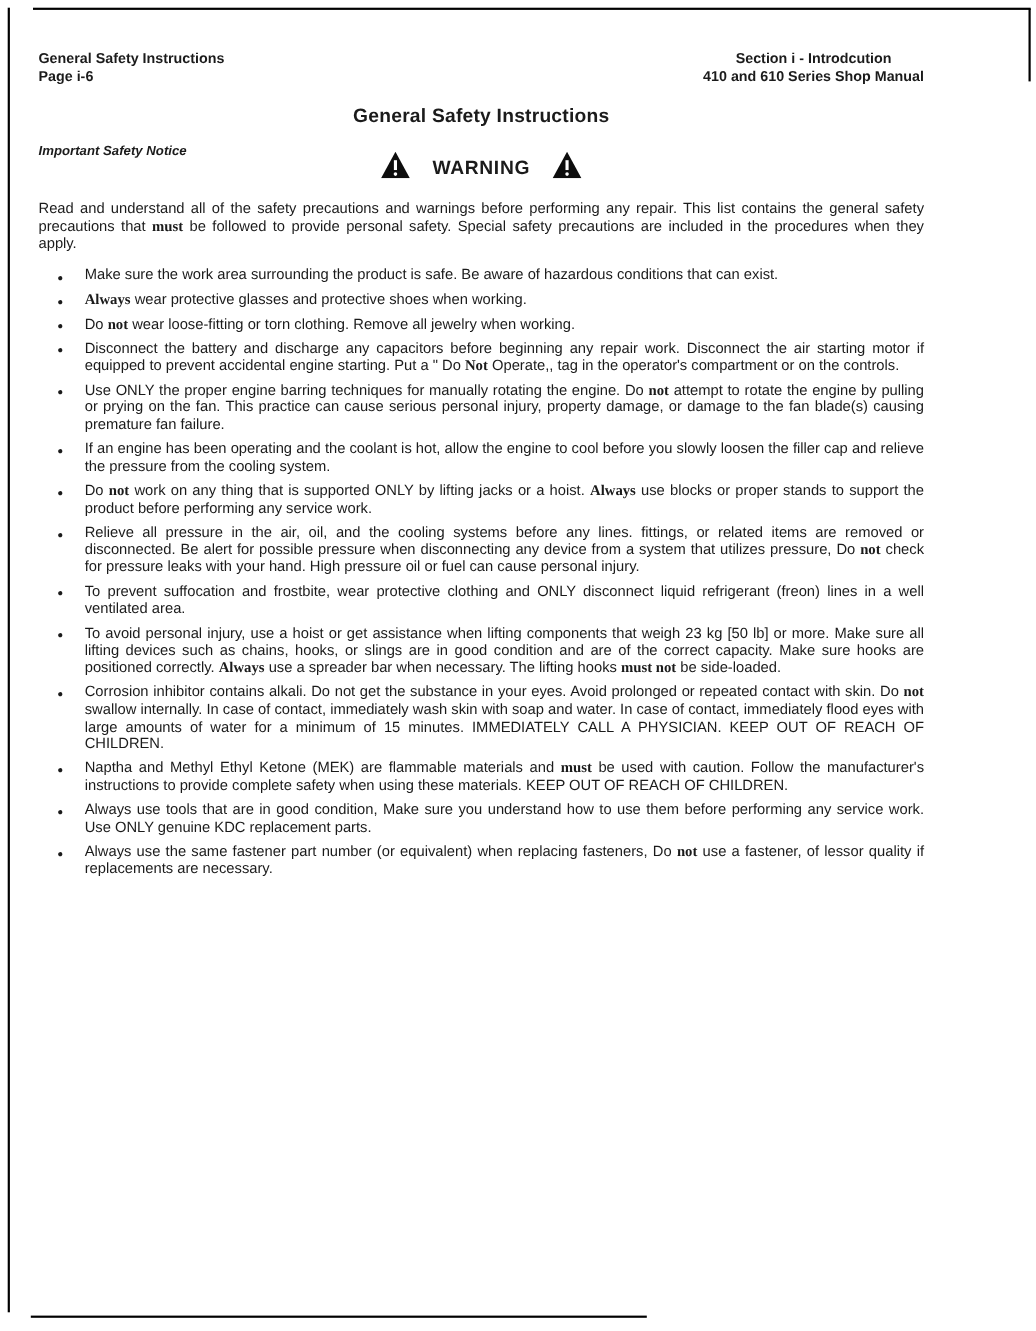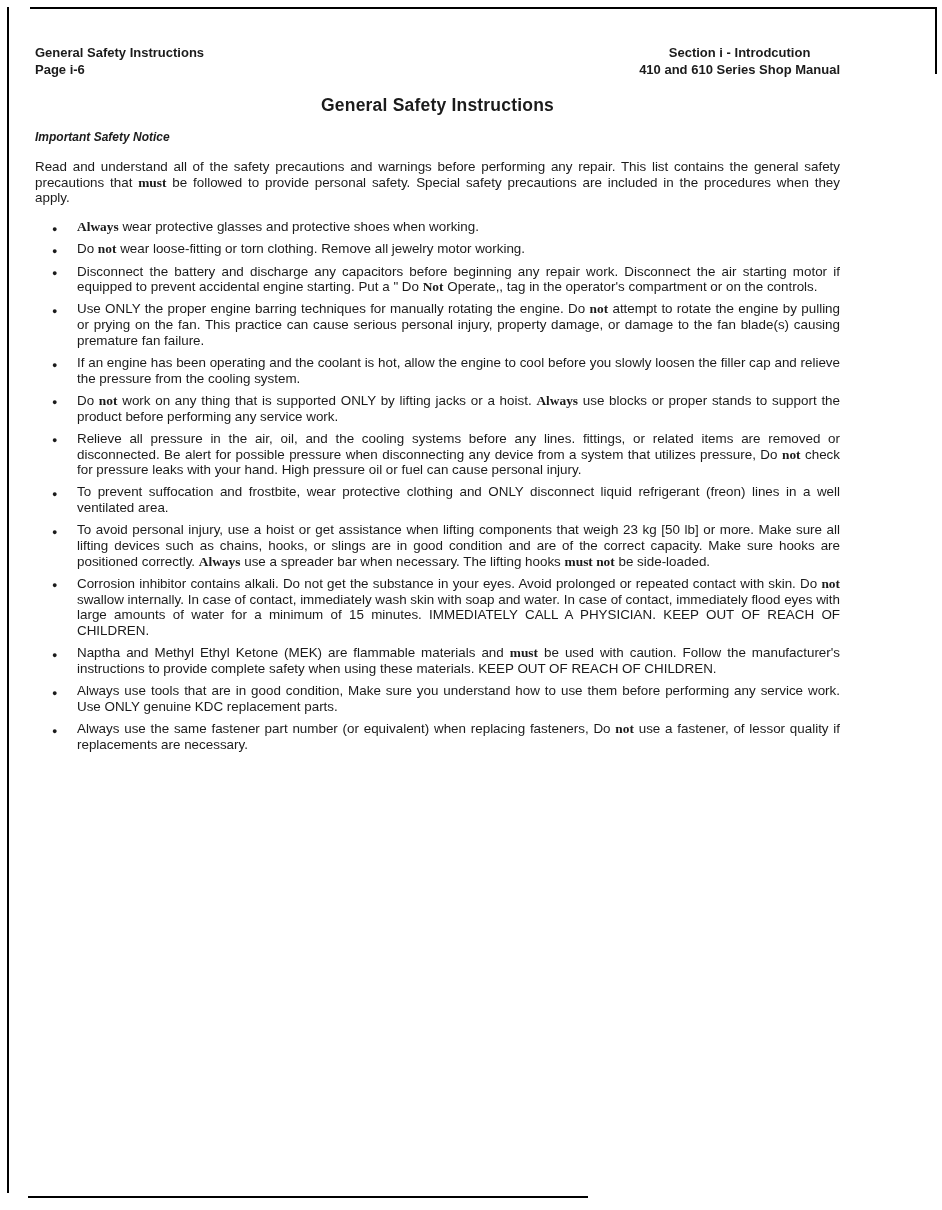--- a/index.html
+++ b/index.html
@@ -104,26 +104,44 @@
     <div class="header-right">
       <div>Section i - Introdcution</div>
       <div>410 and 610 Series Shop Manual</div>
     </div>
   </div>
 
   <h1 class="doc-title">General Safety Instructions</h1>
 
   <h2 class="notice-heading">Important Safety Notice</h2>
 
+  <div class="warning-row">
+    <span class="warning-icon">
+      <svg width="27" height="24" viewBox="0 0 24 22" aria-hidden="true">
+        <path d="M12 0 L24 22 L0 22 Z" fill="#0d0d0d"></path>
+        <rect x="10.7" y="7" width="2.6" height="8.2" fill="#ffffff"></rect>
+        <circle cx="12" cy="18.6" r="1.5" fill="#ffffff"></circle>
+      </svg>
+    </span>
+    <span class="warning-label">WARNING</span>
+    <span class="warning-icon">
+      <svg width="27" height="24" viewBox="0 0 24 22" aria-hidden="true">
+        <path d="M12 0 L24 22 L0 22 Z" fill="#0d0d0d"></path>
+        <rect x="10.7" y="7" width="2.6" height="8.2" fill="#ffffff"></rect>
+        <circle cx="12" cy="18.6" r="1.5" fill="#ffffff"></circle>
+      </svg>
+    </span>
+  </div>
 
   <p class="intro"><span>Read and understand all of the safety precautions and warnings before performing any repair. This list contains the general safety precautions that </span><span class="bold">must</span><span> be followed to provide personal safety. Special safety precautions are included in the procedures when they apply.</span></p>
 
   <ul class="bullet-list">
+      <li><span>Make sure the work area surrounding the product is safe. Be aware of hazardous conditions that can exist.</span></li>
       <li><span class="bold">Always</span><span> wear protective glasses and protective shoes when working.</span></li>
-      <li><span>Do </span><span class="bold">not</span><span> wear loose-fitting or torn clothing. Remove all jewelry motor working.</span></li>
+      <li><span>Do </span><span class="bold">not</span><span> wear loose-fitting or torn clothing. Remove all jewelry when working.</span></li>
       <li><span>Disconnect the battery and discharge any capacitors before beginning any repair work. Disconnect the air starting motor if equipped to prevent accidental engine starting. Put a " Do </span><span class="bold">Not</span><span> Operate,, tag in the operator's compartment or on the controls.</span></li>
       <li><span>Use ONLY the proper engine barring techniques for manually rotating the engine. Do </span><span class="bold">not</span><span> attempt to rotate the engine by pulling or prying on the fan. This practice can cause serious personal injury, property damage, or damage to the fan blade(s) causing premature fan failure.</span></li>
       <li><span>If an engine has been operating and the coolant is hot, allow the engine to cool before you slowly loosen the filler cap and relieve the pressure from the cooling system.</span></li>
       <li><span>Do </span><span class="bold">not</span><span> work on any thing that is supported ONLY by lifting jacks or a hoist. </span><span class="bold">Always</span><span> use blocks or proper stands to support the product before performing any service work.</span></li>
       <li><span>Relieve all pressure in the air, oil, and the cooling systems before any lines. fittings, or related items are removed or disconnected. Be alert for possible pressure when disconnecting any device from a system that utilizes pressure, Do </span><span class="bold">not</span><span> check for pressure leaks with your hand. High pressure oil or fuel can cause personal injury.</span></li>
       <li><span>To prevent suffocation and frostbite, wear protective clothing and ONLY disconnect liquid refrigerant (freon) lines in a well ventilated area.</span></li>
       <li><span>To avoid personal injury, use a hoist or get assistance when lifting components that weigh 23 kg [50 lb] or more. Make sure all lifting devices such as chains, hooks, or slings are in good condition and are of the correct capacity. Make sure hooks are positioned correctly. </span><span class="bold">Always</span><span> use a spreader bar when necessary. The lifting hooks </span><span class="bold">must not</span><span> be side-loaded.</span></li>
       <li><span>Corrosion inhibitor contains alkali. Do not get the substance in your eyes. Avoid prolonged or repeated contact with skin. Do </span><span class="bold">not</span><span> swallow internally. In case of contact, immediately wash skin with soap and water. In case of contact, immediately flood eyes with large amounts of water for a minimum of 15 minutes. IMMEDIATELY CALL A PHYSICIAN. KEEP OUT OF REACH OF CHILDREN.</span></li>
       <li><span>Naptha and Methyl Ethyl Ketone (MEK) are flammable materials and </span><span class="bold">must</span><span> be used with caution. Follow the manufacturer's instructions to provide complete safety when using these materials. KEEP OUT OF REACH OF CHILDREN.</span></li>
       <li><span>Always use tools that are in good condition, Make sure you understand how to use them before performing any service work. Use ONLY genuine KDC replacement parts.</span></li>

